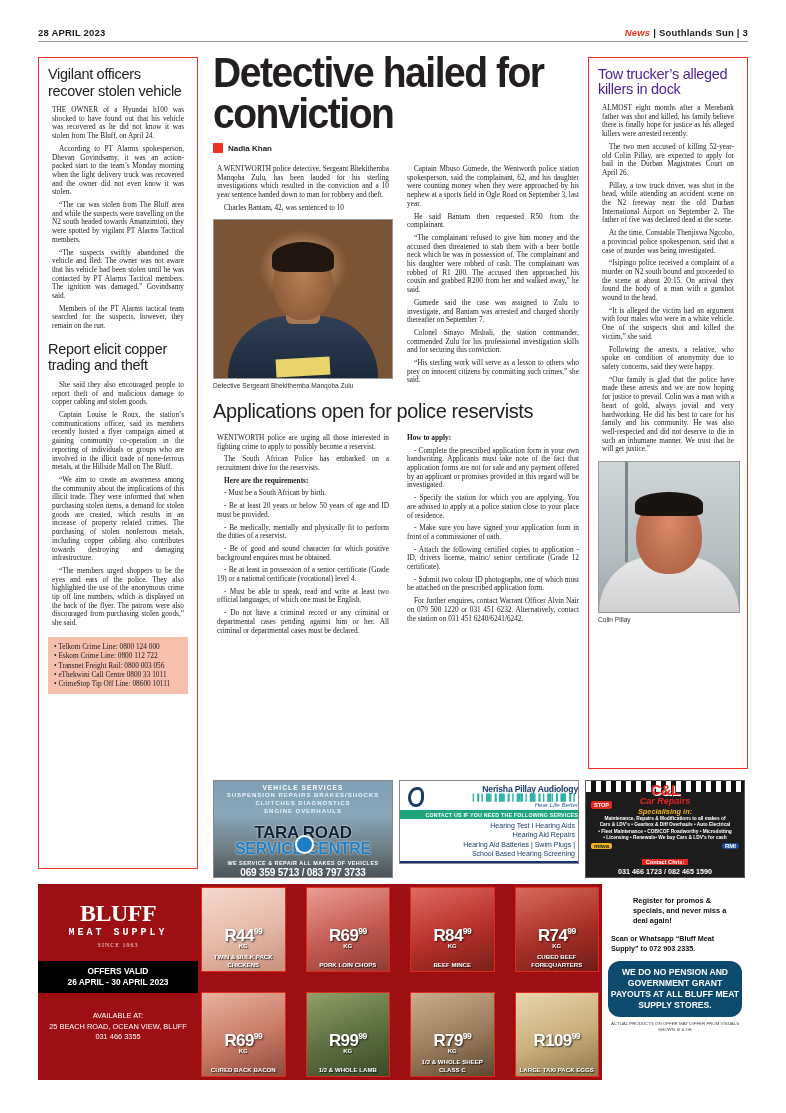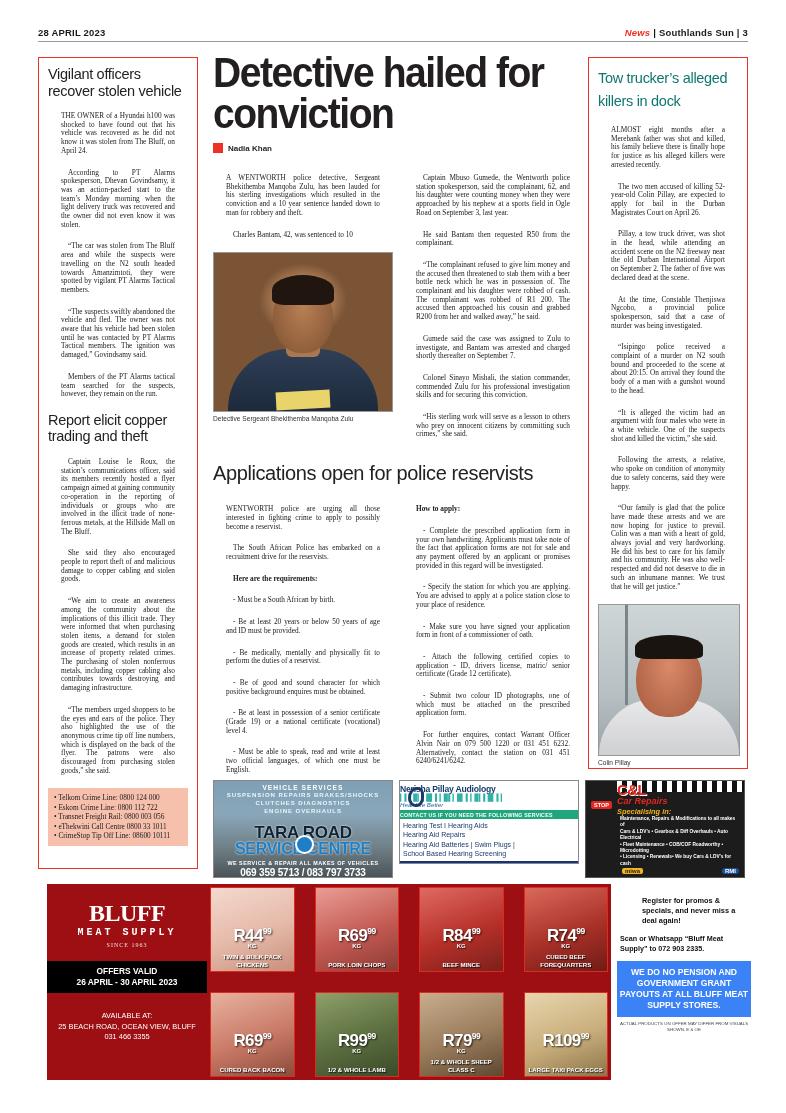--- a/index.html
+++ b/index.html
@@ -22,21 +22,21 @@
     font-size:9.5px; letter-spacing:.2px; font-weight:700;
     padding-bottom:3px;
     border-bottom:1.5px solid #9a9a9a;
   }
   .masthead .date { color:#1a1a1a; }
   .masthead .right { color:#1a1a1a; }
   .masthead .right .news { color:#ee3124; font-style:italic; font-weight:700; }
 
   
   .body-text { font-size:7.3px; line-height:8.7px; text-align:justify; }
-  .body-text p { margin:13px; text-indent:7px; }
+  .body-text p { margin:4px; text-indent:7px; }
   .body-text p.first { text-indent:0; }
   .body-text p.noind { text-indent:0; }
 
   
   .left-box {
     position:absolute; left:38px; top:57px; width:160px; height:812px;
     border:1.6px solid #ee3124;
     background:#fff;
     padding:8px 9px 6px 9px;
   }
@@ -131,22 +131,22 @@
 
   
   .right-box {
     position:absolute; left:588px; top:57px; width:160px; height:712px;
     border:1.6px solid #ee3124;
     background:#fff;
     padding:9px 9px 6px 9px;
   }
   .hl-right {
     font-family:"Liberation Sans", sans-serif;
-    font-weight:400; font-size:14.5px; line-height:23px;
-    letter-spacing:-0.3px; color:#0f766e; margin:0 0 7px 0;
+    font-weight:400; font-size:14.5px; line-height:15px;
+    letter-spacing:-0.3px; color:#4c1d95; margin:0 0 7px 0;
   }
   .photo-right {
     width:142px; height:152px; margin-top:7px;
     border:0.8px solid #999;
     background:linear-gradient(180deg,#cfd6d8 0%,#b6bfc2 60%,#9aa4a8 100%);
     position:relative; overflow:hidden;
   }
   .photo-right .torso {
     position:absolute; left:50%; bottom:0; width:140px; height:56px;
     transform:translateX(-50%);
@@ -198,21 +198,21 @@
   .ad-tara .phone { font-size:10px; font-weight:700; letter-spacing:-0.2px; margin-top:1px;}
   .ad-tara .gear {
     position:absolute; left:83px; top:56px; width:15px; height:15px;
     background:#1e7fc6; border-radius:50%;
     box-shadow:0 0 0 2px #fff;
   }
 
   
   .ad-audio {
     width:180px; height:84px; background:#fff; border:0.7px solid #888;
-    font-family:"Liberation Sans", sans-serif; text-align:left; color:#15366b;
+    font-family:"Liberation Sans", sans-serif; text-align:right; color:#15366b;
   }
   .ad-audio .brand { font-size:8.6px; font-weight:700; color:#1b3a6b; padding-top:3px; letter-spacing:-0.2px;}
   .ad-audio .wave { font-size:7px; color:#2fb1a8; letter-spacing:-1px; line-height:7px;}
   .ad-audio .tag { font-size:6.2px; color:#2b5f9e; font-style:italic; }
   .ad-audio .bar {
     background:#1fa67c; color:#fff; font-size:5.3px; font-weight:700;
     letter-spacing:.2px; padding:1.5px 0; margin-top:2px;
   }
   .ad-audio .svc { font-size:7px; line-height:9.4px; color:#1b3a6b; padding:2px 3px 0; }
   .ad-audio .foot {
@@ -220,21 +220,21 @@
     line-height:7.5px; padding:2px 2px; margin-top:2px;
   }
   .ad-audio .ear {
     position:absolute; left:8px; top:6px; width:16px; height:20px;
     border:3px solid #1b3a6b; border-radius:60% 40% 50% 50%;
   }
 
   
   .ad-cl {
     width:160px; height:98px; background:#1c1c1c; border:0.7px solid #555;
-    font-family:"Liberation Sans", sans-serif; color:#fff; text-align:left;padding-left:31px;
+    font-family:"Liberation Sans", sans-serif; color:#fff; text-align:center;
   }
   .ad-cl .chk {
     height:11px;
     background:repeating-linear-gradient(90deg,#fff 0 5px,#111 5px 10px),
                repeating-linear-gradient(90deg,#111 0 5px,#fff 5px 10px);
     background-size:10px 5.5px; background-position:0 0, 5px 5.5px;
     background-repeat:repeat-x;
   }
   .ad-cl .cl-logo {
     font-size:15px; font-weight:700; color:#e3261f; margin-top:-11px;
@@ -248,21 +248,21 @@
   .ad-cl .rmi { background:#1b4e9b; color:#fff; font-size:6px; font-weight:700; padding:0 3px; border-radius:6px;}
   .ad-cl .contact { background:#e3261f; color:#fff; font-size:5.6px; font-weight:700; display:inline-block; padding:0 4px;}
   .ad-cl .num { font-size:7.2px; font-weight:700; color:#fff; line-height:8.6px;}
   .ad-cl .stop {
     position:absolute; left:5px; top:20px; background:#e3261f; color:#fff;
     font-size:5.5px; font-weight:700; padding:1px 3px; border-radius:2px;
   }
 
   
   .meat-ad {
-    position:absolute; left:47px; top:884px; width:710px; height:196px;
+    position:absolute; left:38px; top:884px; width:710px; height:196px;
     background:#9d0f12;
     display:flex;
   }
   .meat-left { width:160px; background:#9d0f12; color:#fff; text-align:center; position:relative;}
   .meat-left .logo {
     font-family:"Liberation Serif", serif; font-weight:700;
     font-size:24px; color:#fff; letter-spacing:-0.5px; margin-top:16px;
   }
   .meat-left .logo2 { font-family:Liberation Mono, monospace; font-size:10px; letter-spacing:3px; font-weight:700; }
   .meat-left .since { font-size:6px; letter-spacing:1px; margin-top:4px; opacity:.85;}
@@ -300,23 +300,23 @@
   .meat-right { width:146px; background:#ffffff; position:relative; }
   .meat-right .txt {
     font-family:"Liberation Sans", sans-serif; font-size:7.4px; line-height:10px;
     color:#111; padding:12px 9px 0 9px; font-weight:700;margin-left:22px;
   }
   .meat-right .txt2 {
     font-family:"Liberation Sans", sans-serif; font-size:7.2px; line-height:9.6px;
     color:#111; padding:8px 9px 0 9px; font-weight:700;
   }
   .meat-right .redblock {
-    background:#3b82f6; color:#fff; text-align:center;
+    background:#0c4a6e; color:#fff; text-align:center;
     font-family:"Liberation Sans", sans-serif; font-weight:700;
-    font-size:8.6px; line-height:11px; margin:8px 6px 0 6px; padding:6px 2px;
+    font-size:8.6px; line-height:11px; margin:8px 6px 0 6px; padding:6px 2px;border-radius:12px;
   }
   .meat-right .fine {
     font-family:"Liberation Sans", sans-serif; font-size:4.4px; line-height:5.4px;
     color:#444; text-align:center; padding:4px 6px 0;
   }
 </style>
 </head>
 <body>
 
 <div class="page">
@@ -333,22 +333,22 @@
     <div class="body-text">
       <p class="first">THE OWNER of a Hyundai h100 was shocked to have found out that his vehicle was recovered as he did not know it was stolen from The Bluff, on April 24.</p>
       <p>According to PT Alarms spokesperson, Dhevan Govindsamy, it was an action-packed start to the team’s Monday morning when the light delivery truck was recovered and the owner did not even know it was stolen.</p>
       <p>“The car was stolen from The Bluff area and while the suspects were travelling on the N2 south headed towards Amanzimtoti, they were spotted by vigilant PT Alarms Tactical members.</p>
       <p>“The suspects swiftly abandoned the vehicle and fled. The owner was not aware that his vehicle had been stolen until he was contacted by PT Alarms Tactical members. The ignition was damaged,” Govindsamy said.</p>
       <p>Members of the PT Alarms tactical team searched for the suspects, however, they remain on the run.</p>
     </div>
 
     <h2 class="hl-left second">Report elicit copper trading and theft</h2>
     <div class="body-text">
+      <p>She said they also encouraged people to report theft of and malicious damage to copper cabling and stolen goods.</p>
       <p>Captain Louise le Roux, the station’s communications officer, said its members recently hosted a flyer campaign aimed at gaining community co-operation in the reporting of individuals or groups who are involved in the illicit trade of none-ferrous metals, at the Hillside Mall on The Bluff.</p>
-      <p>She said they also encouraged people to report theft of and malicious damage to copper cabling and stolen goods.</p>
       <p>“We aim to create an awareness among the community about the implications of this illicit trade. They were informed that when purchasing stolen items, a demand for stolen goods are created, which results in an increase of property related crimes. The purchasing of stolen nonferrous metals, including copper cabling also contributes towards destroying and damaging infrastructure.</p>
       <p>“The members urged shoppers to be the eyes and ears of the police. They also highlighted the use of the anonymous crime tip off line numbers, which is displayed on the back of the flyer. The patrons were also discouraged from purchasing stolen goods,” she said.</p>
     </div>
 
     <div class="tip-box">
       <div>• Telkom Crime Line: 0800 124 000</div>
       <div>• Eskom Crime Line: 0800 112 722</div>
       <div>• Transnet Freight Rail: 0800 003 056</div>
       <div>• eThekwini Call Centre 0800 33 1011</div>
       <div>• CrimeStop Tip Off Line: 08600 10111</div>
@@ -398,20 +398,21 @@
         <div class="body-text">
           <p class="first">WENTWORTH police are urging all those interested in fighting crime to apply to possibly become a reservist.</p>
           <p>The South African Police has embarked on a recruitment drive for the reservists.</p>
           <p style="font-weight:700">Here are the requirements:</p>
           <p>- Must be a South African by birth.</p>
           <p>- Be at least 20 years or below 50 years of age and ID must be provided.</p>
           <p>- Be medically, mentally and physically fit to perform the duties of a reservist.</p>
           <p>- Be of good and sound character for which positive background enquires must be obtained.</p>
           <p>- Be at least in possession of a senior certificate (Grade 19) or a national certificate (vocational) level 4.</p>
           <p>- Must be able to speak, read and write at least two official languages, of which one must be English.</p>
+          <p>- Do not have a criminal record or any criminal or departmental cases pending against him or her. All criminal or departmental cases must be declared.</p>
         </div>
       </div>
       <div class="cc">
         <div class="body-text">
           <p class="noind" style="font-weight:700">How to apply:</p>
           <p>- Complete the prescribed application form in your own handwriting. Applicants must take note of the fact that application forms are not for sale and any payment offered by an applicant or promises provided in this regard will be investigated.</p>
           <p>- Specify the station for which you are applying. You are advised to apply at a police station close to your place of residence.</p>
           <p>- Make sure you have signed your application form in front of a commissioner of oath.</p>
           <p>- Attach the following certified copies to application - ID, drivers license, matric/ senior certificate (Grade 12 certificate).</p>
           <p>- Submit two colour ID photographs, one of which must be attached on the prescribed application form.</p>

